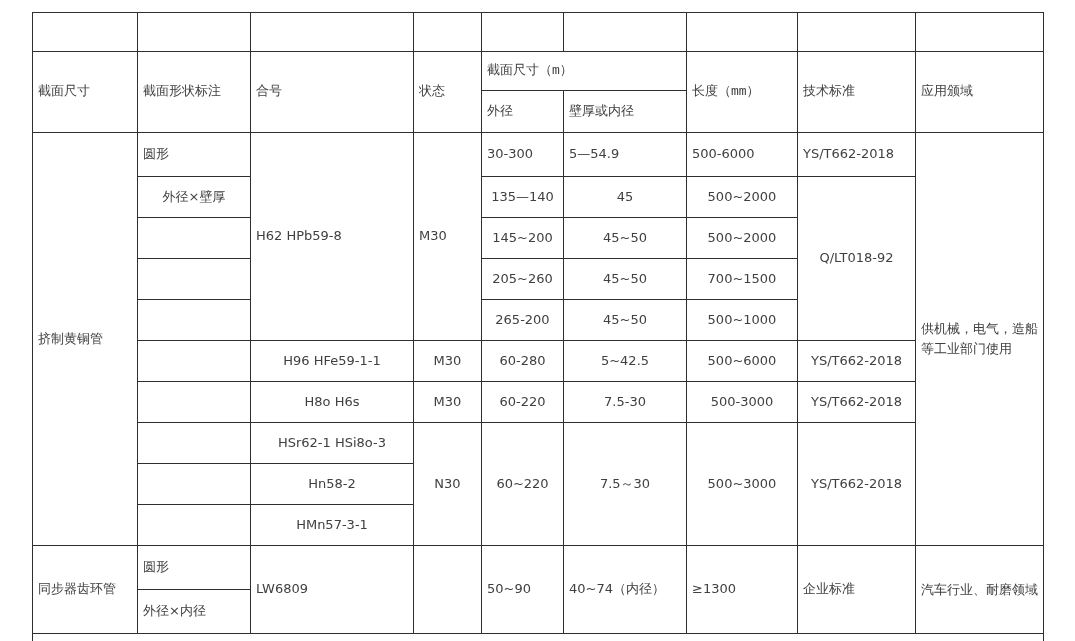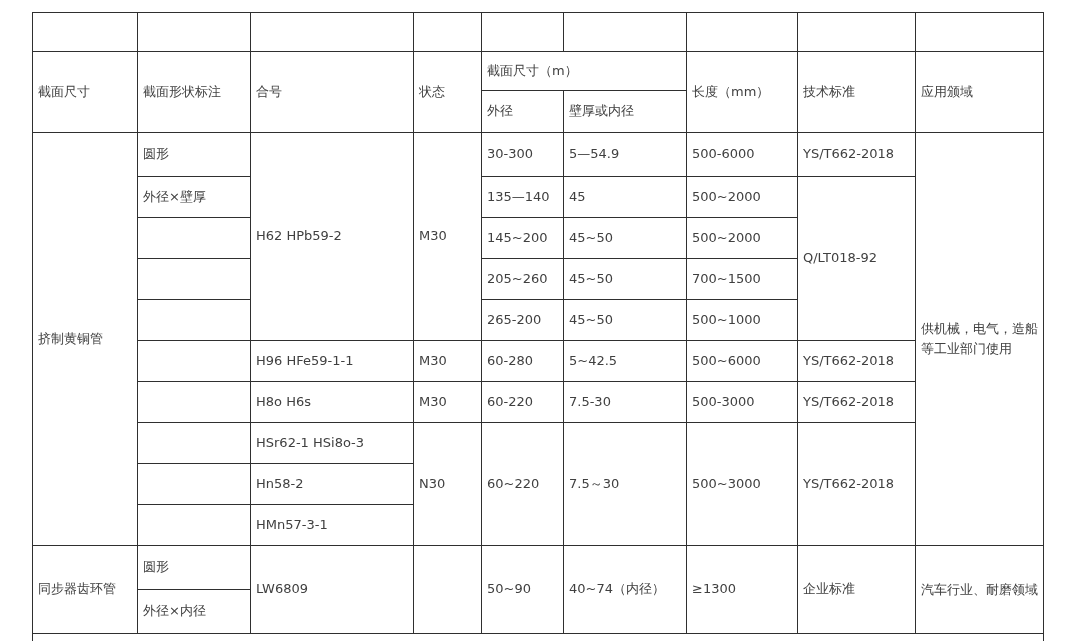--- a/index.html
+++ b/index.html
@@ -31,23 +31,23 @@
     border: 1px solid #2f2f2f;
     padding: 2px 5px;
     vertical-align: middle;
     text-align: left;
     overflow: hidden;
     line-height: 1.45;
     word-break: break-all;
   }
   td.app-cell div { line-height: 20px; }
   tr.r-empty td { height: 34px; }
-  tr.r-headA td { height: 34px; }
+  tr.r-headA td { height: 34px; font-family: Liberation Mono, monospace; }
   tr.r-headB td { height: 37px; }
-  tr.r-data td { height: 36px; }
+  tr.r-data td { height: 36px; text-align: center; }
   tr.r-data-l td { height: 39px; }
   tr.r-note td { height: 31px; }
 </style>
 </head>
 <body>
 
 <div class="page">
   <table class="spec">
     <colgroup>
       <col style="width:105px">
@@ -85,21 +85,21 @@
       <td rowspan="2">应用颁域</td>
     </tr>
     <tr class="r-headB">
       <td>外径</td>
       <td>壁厚或内径</td>
     </tr>
 
     <tr class="r-data-l">
       <td rowspan="10">挤制黄铜管</td>
       <td>圆形</td>
-      <td rowspan="5">H62 HPb59-2</td>
+      <td rowspan="5">H62 HPb59-8</td>
       <td rowspan="5">M30</td>
       <td>30-300</td>
       <td>5—54.9</td>
       <td>500-6000</td>
       <td>YS/T662-2018</td>
       <td rowspan="10" class="app-cell">
         <div>供机械，电气，造船</div>
         <div>等工业部门使用</div>
       </td>
     </tr>

